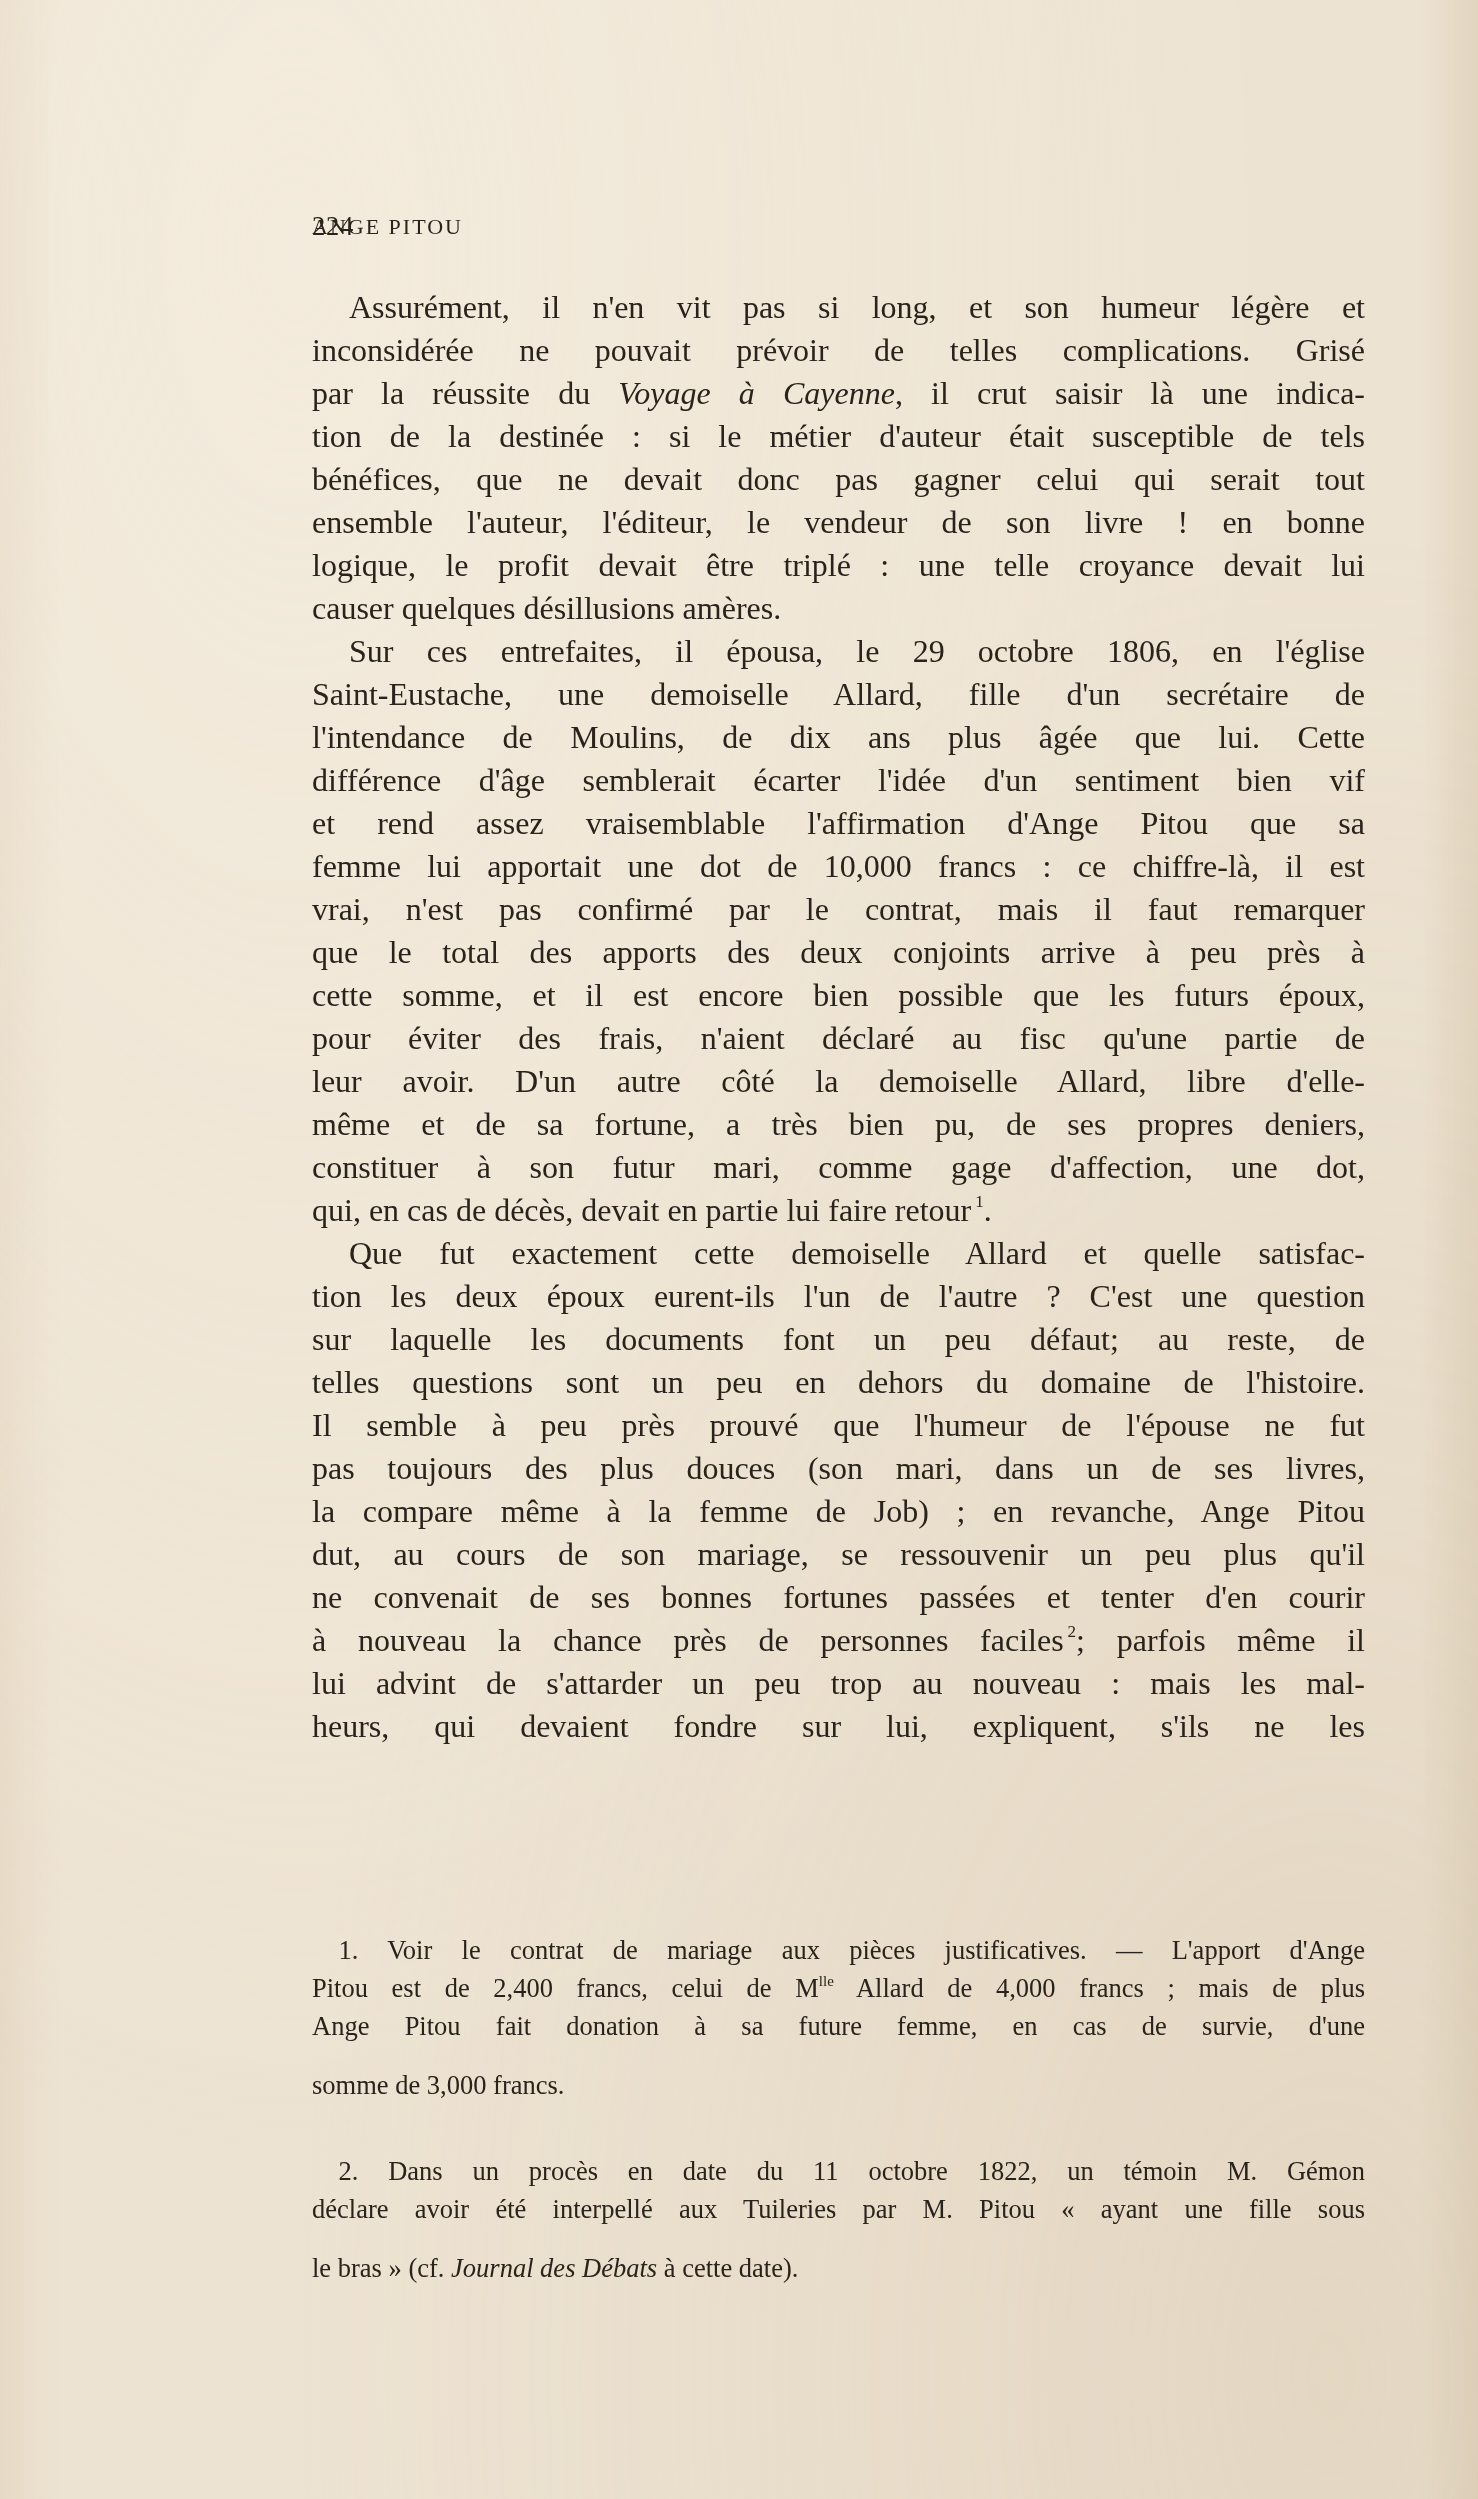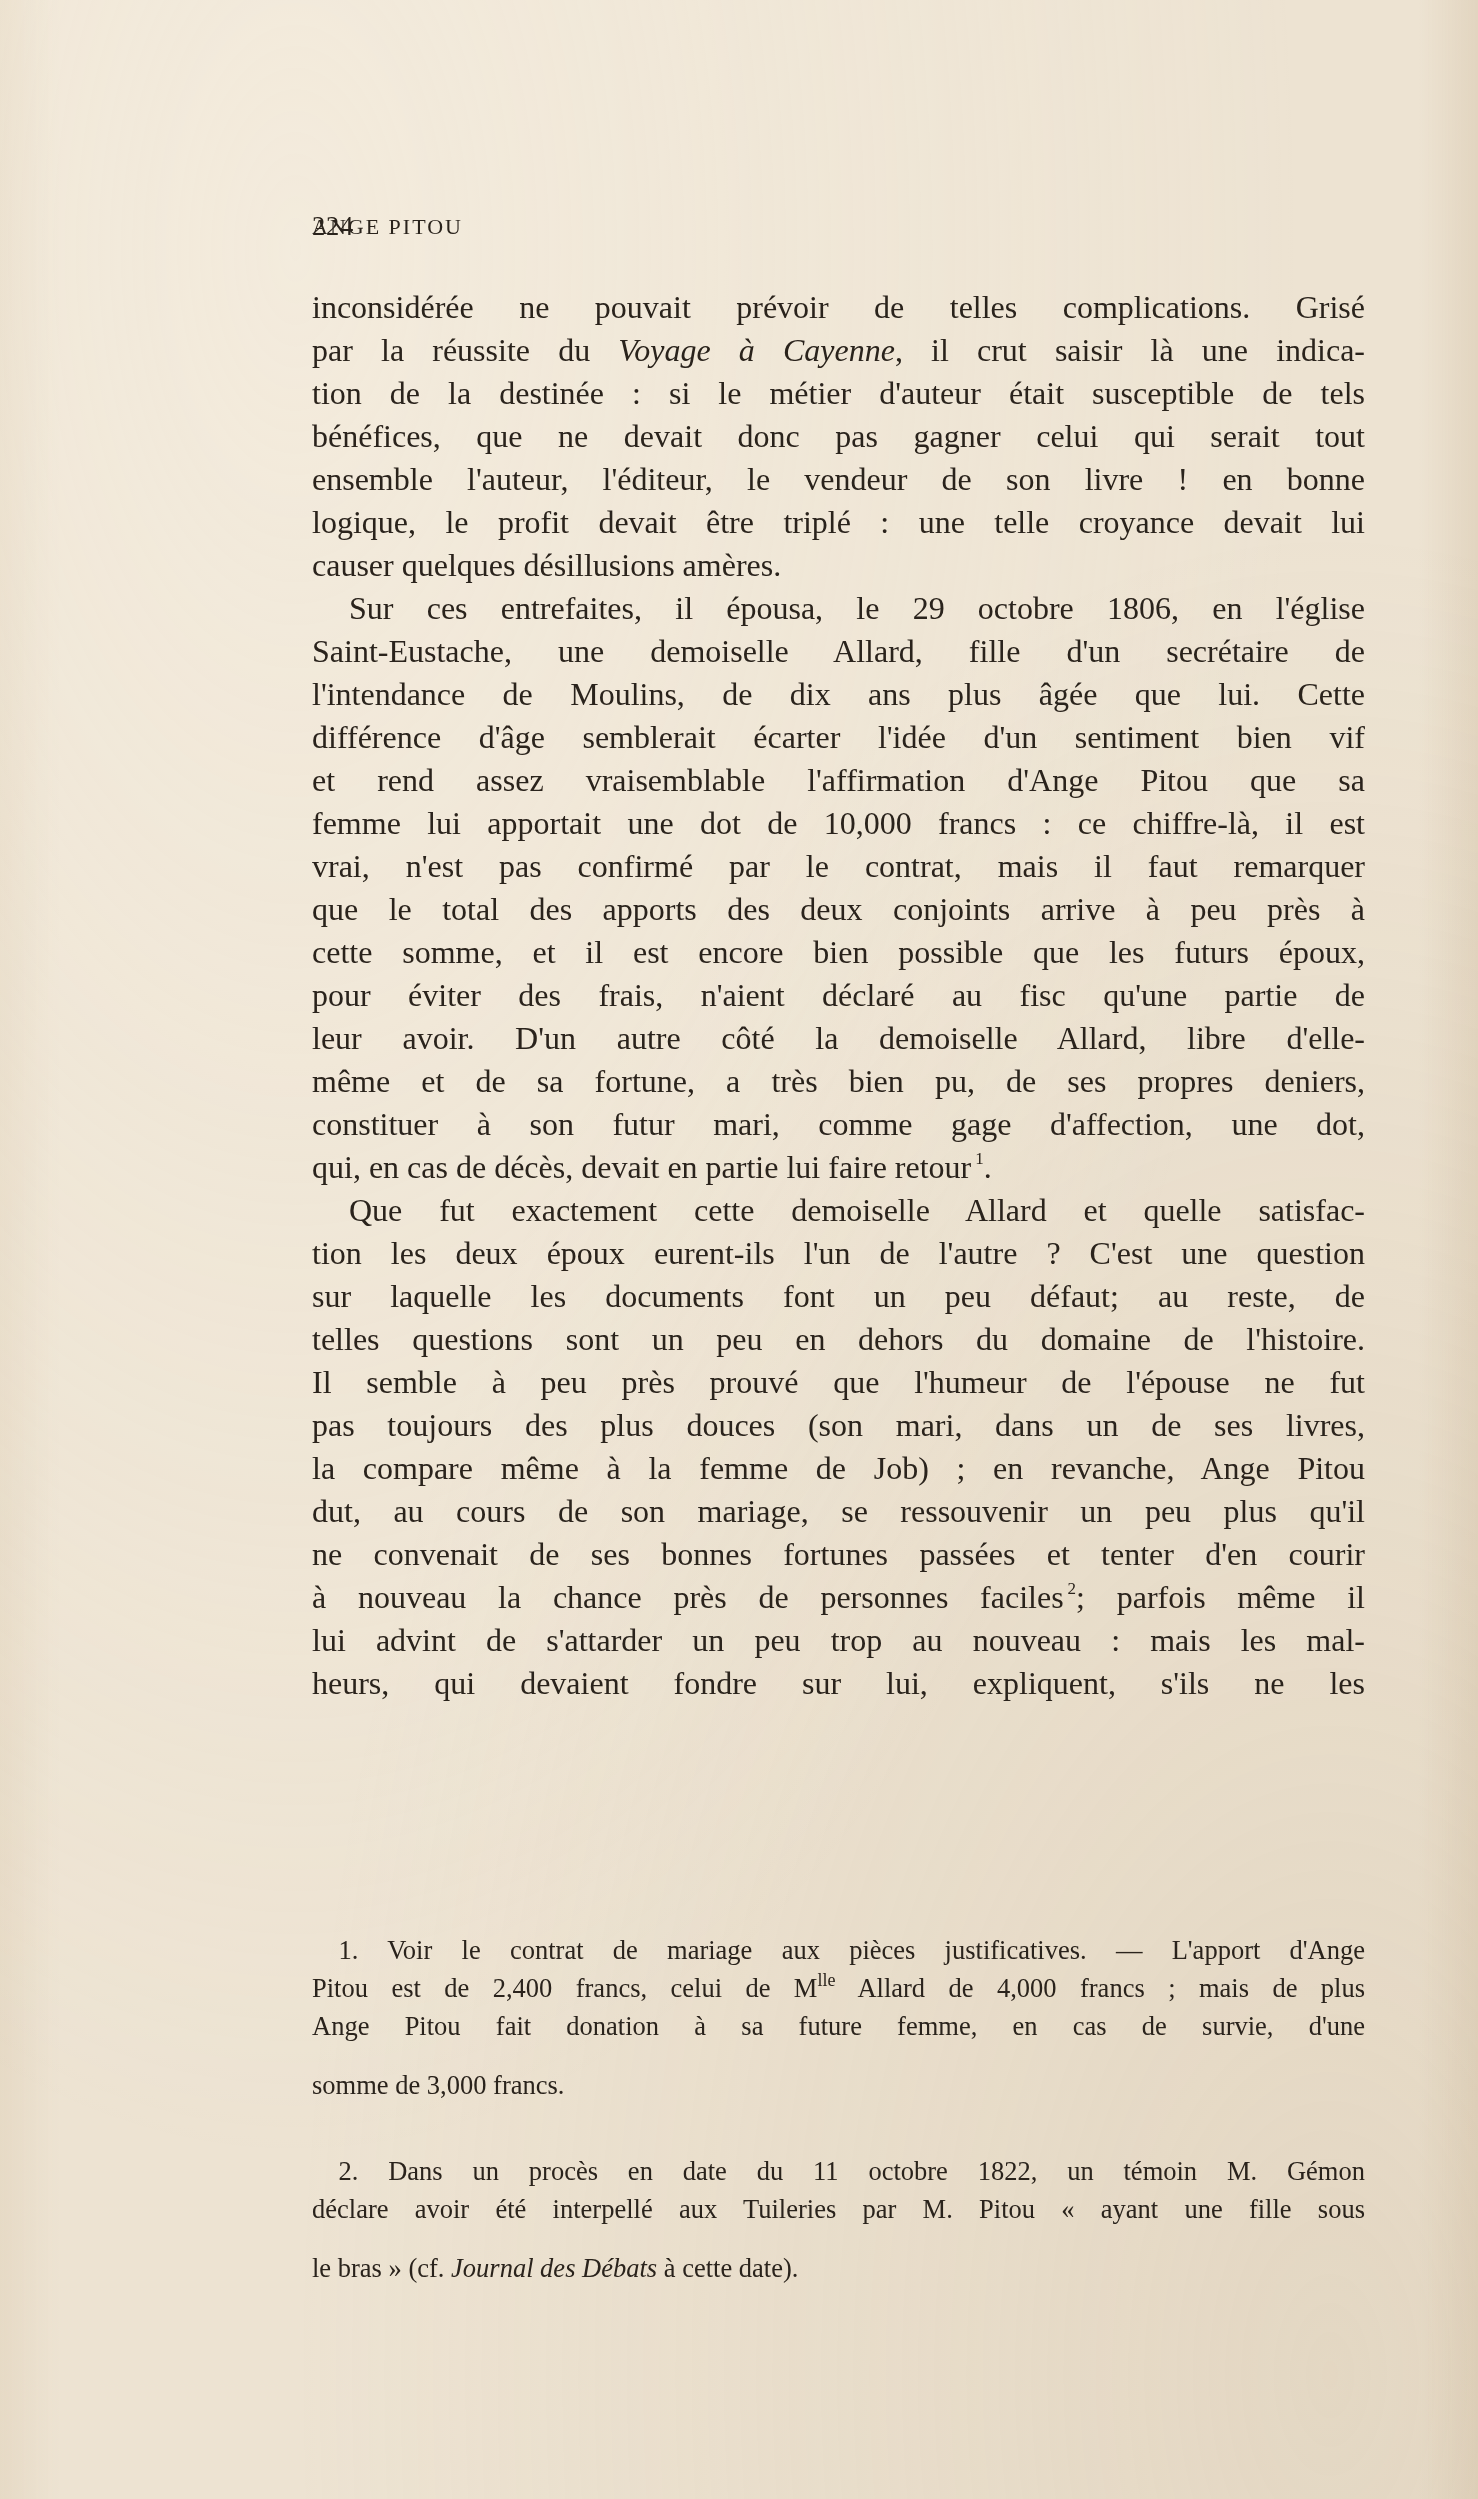--- a/index.html
+++ b/index.html
@@ -98,39 +98,40 @@
     }
     .fn-line.indent {
       padding-left: 26.5px;
       margin-top: 48px;
     }
     .fn-line.last {
       text-align-last: left;
       margin-top: 21px;
     }
     .fn-line sup {
-      font-size: 18px;
+      font-size: 15px;
       vertical-align: 10.6px;
       line-height: 0;
       margin-top: 34px;
     }
   </style>
 </head>
 <body>
 
 <div class="page">
 
   <div class="running-head">
     <span class="page-number">224</span>
     <span class="running-title">ANGE PITOU</span>
   </div>
 
   <div class="body-text">
 
     <div class="paragraph">
+      <span class="line indent">Assurément, il n'en vit pas si long, et son humeur légère et</span>
       <span class="line">inconsidérée ne pouvait prévoir de telles complications. Grisé</span>
       <span class="line"><span>par la réussite du </span><em>Voyage à Cayenne</em><span>, il crut saisir là une indica-</span></span>
       <span class="line">tion de la destinée : si le métier d'auteur était susceptible de tels</span>
       <span class="line">bénéfices, que ne devait donc pas gagner celui qui serait tout</span>
       <span class="line">ensemble l'auteur, l'éditeur, le vendeur de son livre ! en bonne</span>
       <span class="line">logique, le profit devait être triplé : une telle croyance devait lui</span>
       <span class="line last">causer quelques désillusions amères.</span>
     </div>
 
     <div class="paragraph">

